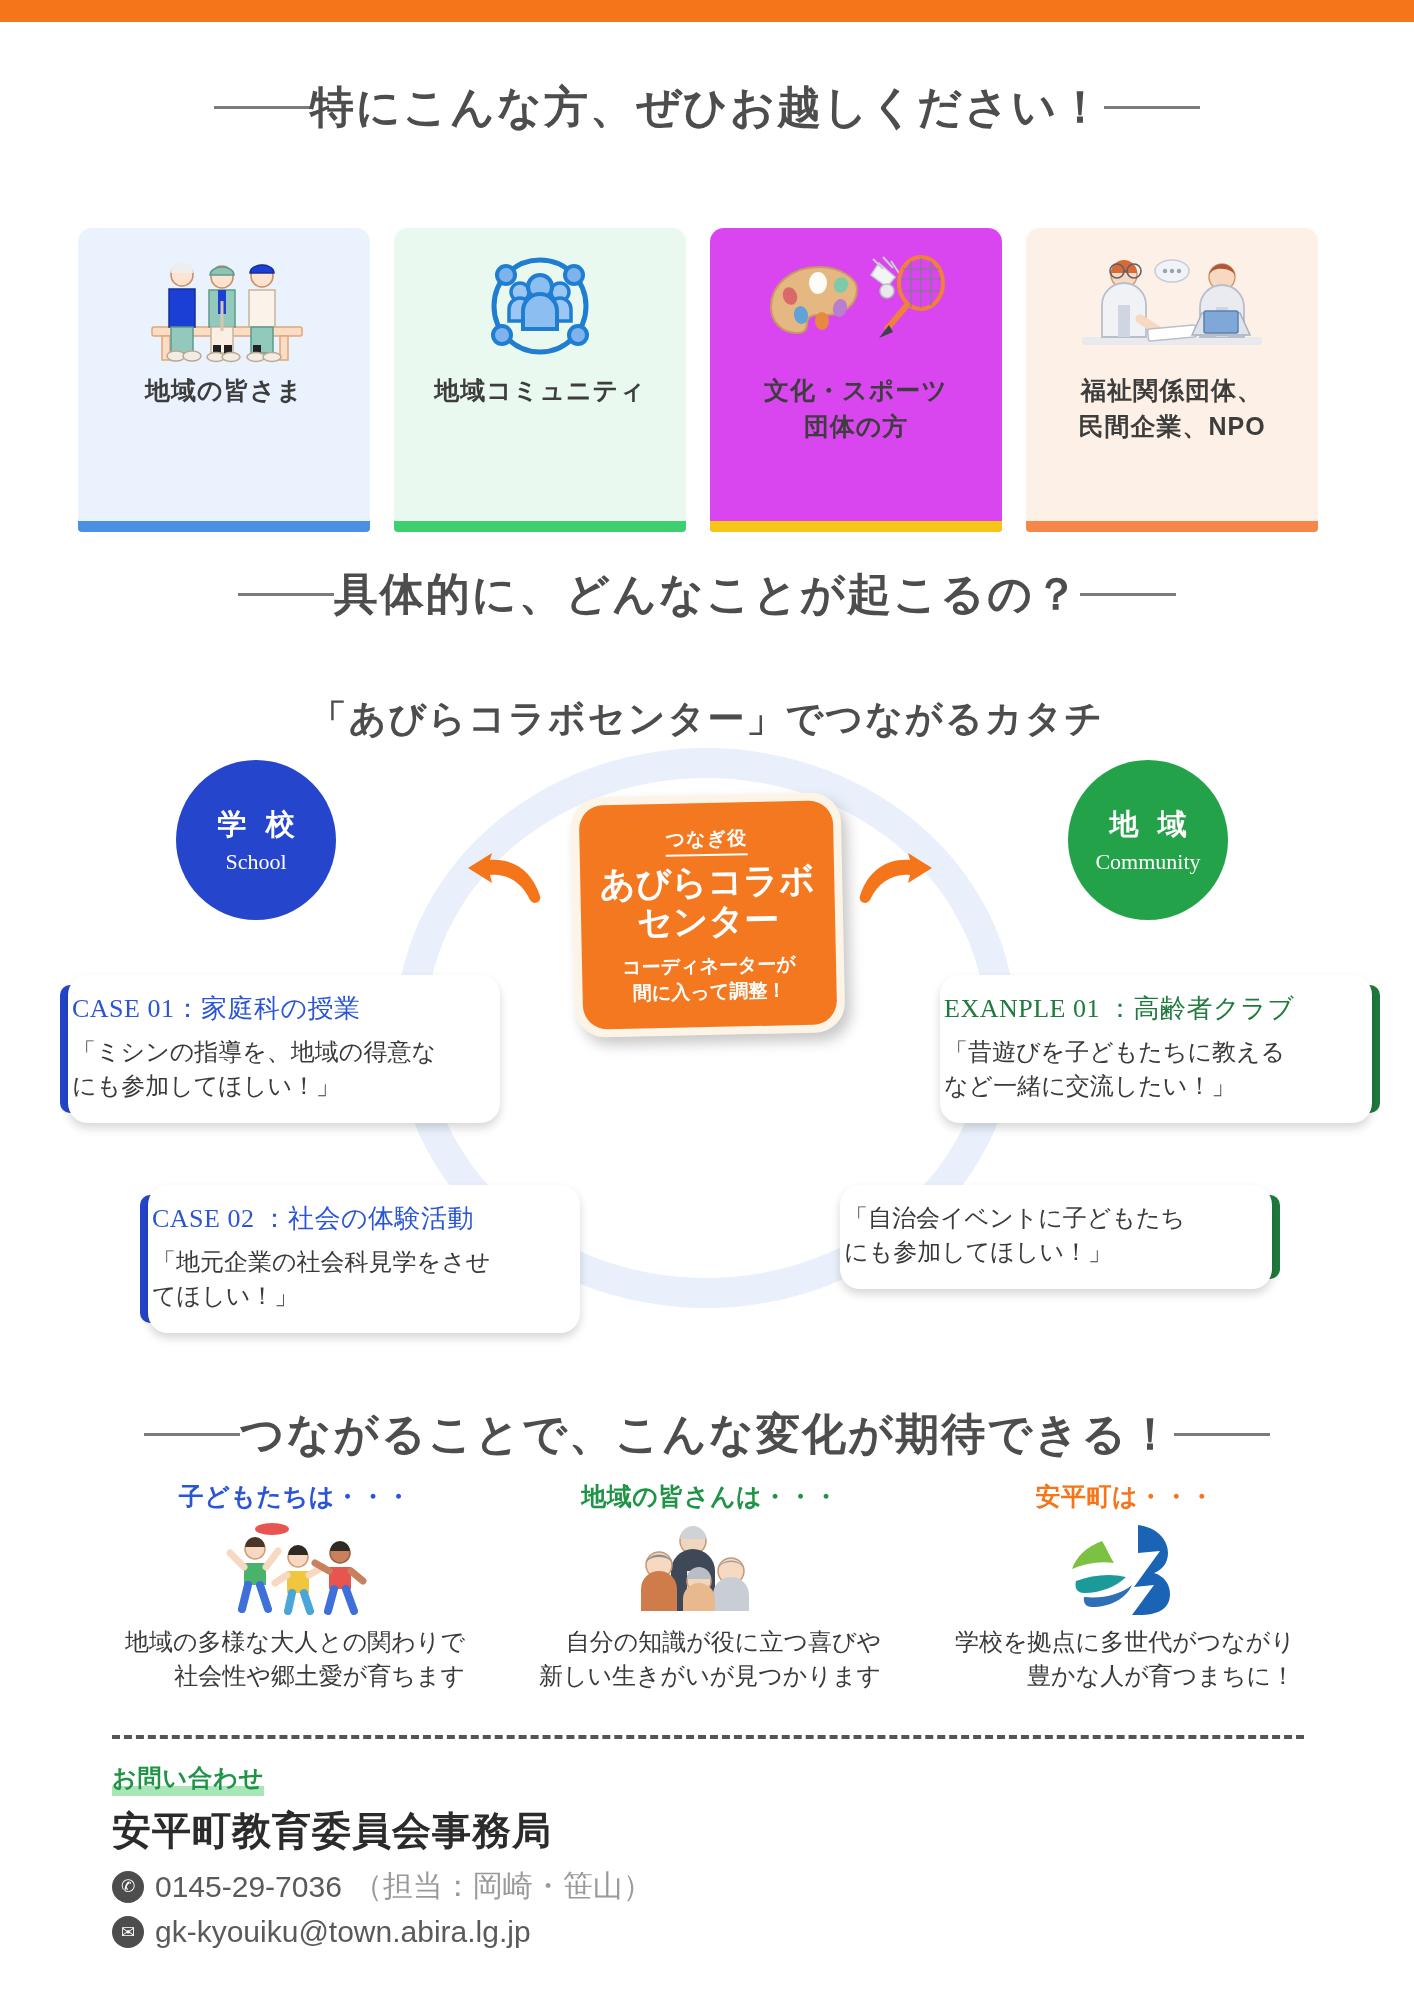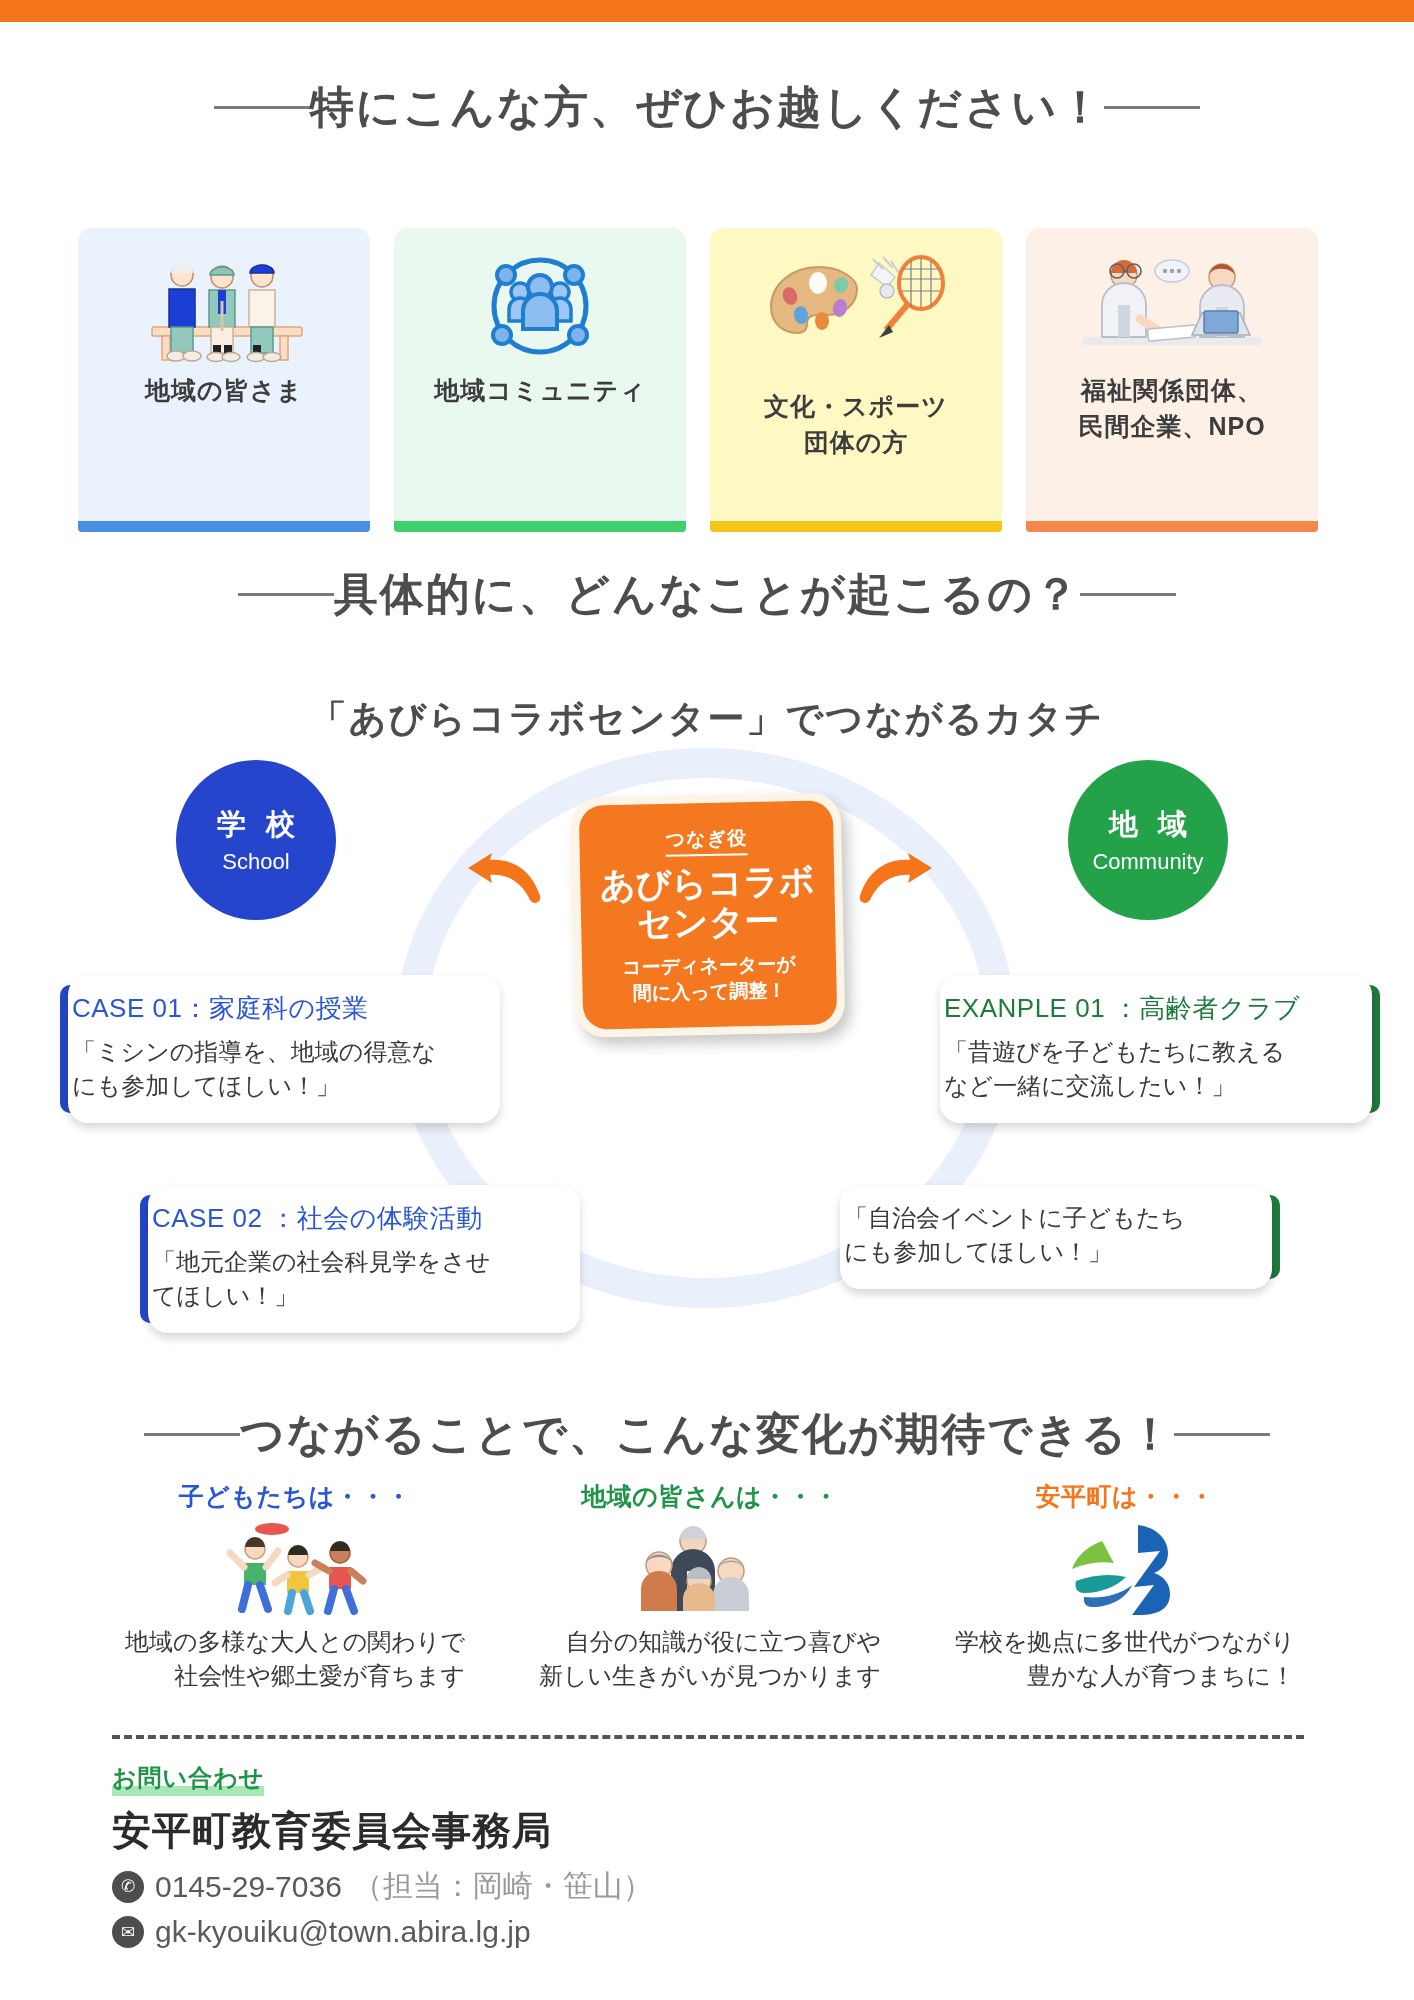--- a/index.html
+++ b/index.html
@@ -104,20 +104,21 @@
     margin-top: 24px;
   }
 
   
   .diagram {
     position: absolute;
     top: 720px;
     left: 0;
     width: 1414px;
     height: 630px;
+    font-family: Liberation Serif, serif;
   }
   .bg-ring {
     position: absolute;
     left: 396px;
     top: 28px;
     width: 620px;
     height: 560px;
     border: 30px solid #e9f0fb;
     border-radius: 50%;
   }
@@ -407,21 +408,21 @@
         <circle cx="82" cy="43" r="9" fill="#9cc7f5" stroke="#1f7ed0" stroke-width="3.5"></circle>
         <path d="M71 72V60a11 11 0 0 1 22 0v12z" fill="#9cc7f5" stroke="#1f7ed0" stroke-width="3.5"></path>
         <circle cx="62" cy="38" r="12" fill="#8dbef2" stroke="#1f7ed0" stroke-width="4"></circle>
         <path d="M45 80V62a17 17 0 0 1 34 0v18z" fill="#8dbef2" stroke="#1f7ed0" stroke-width="4"></path>
       </svg>
     </div>
     <div class="clabel">地域コミュニティ</div>
     <div class="accent" style="background: rgb(62, 207, 110);"></div>
   </div>
 
-  <div class="card" id="card-2" style="background: #fef9c3; gap: 16px;">
+  <div class="card" id="card-2" style="background: #d946ef;">
     <div class="art">
       <svg width="190" height="115" viewBox="0 0 190 115">
         <path d="M58 18c-28 0-48 18-48 40 0 16 12 26 26 26 8 0 10-4 10-9 0-6 4-9 10-9h10c16 0 30-10 30-26C96 30 80 18 58 18z" fill="#e5b882" stroke="#c89a63" stroke-width="2"></path>
         <ellipse cx="57" cy="34" rx="9" ry="11" fill="#fdfcf7"></ellipse>
         <ellipse cx="29" cy="47" rx="7" ry="9" fill="#d96a6a" transform="rotate(-20 29 47)"></ellipse>
         <ellipse cx="40" cy="66" rx="7" ry="9" fill="#5fa3d8" transform="rotate(-10 40 66)"></ellipse>
         <ellipse cx="61" cy="72" rx="7" ry="9" fill="#e8893f"></ellipse>
         <ellipse cx="79" cy="59" rx="7" ry="9" fill="#b97ed0" transform="rotate(15 79 59)"></ellipse>
         <ellipse cx="80" cy="36" rx="7" ry="8" fill="#7ec9a8" transform="rotate(25 80 36)"></ellipse>
 

